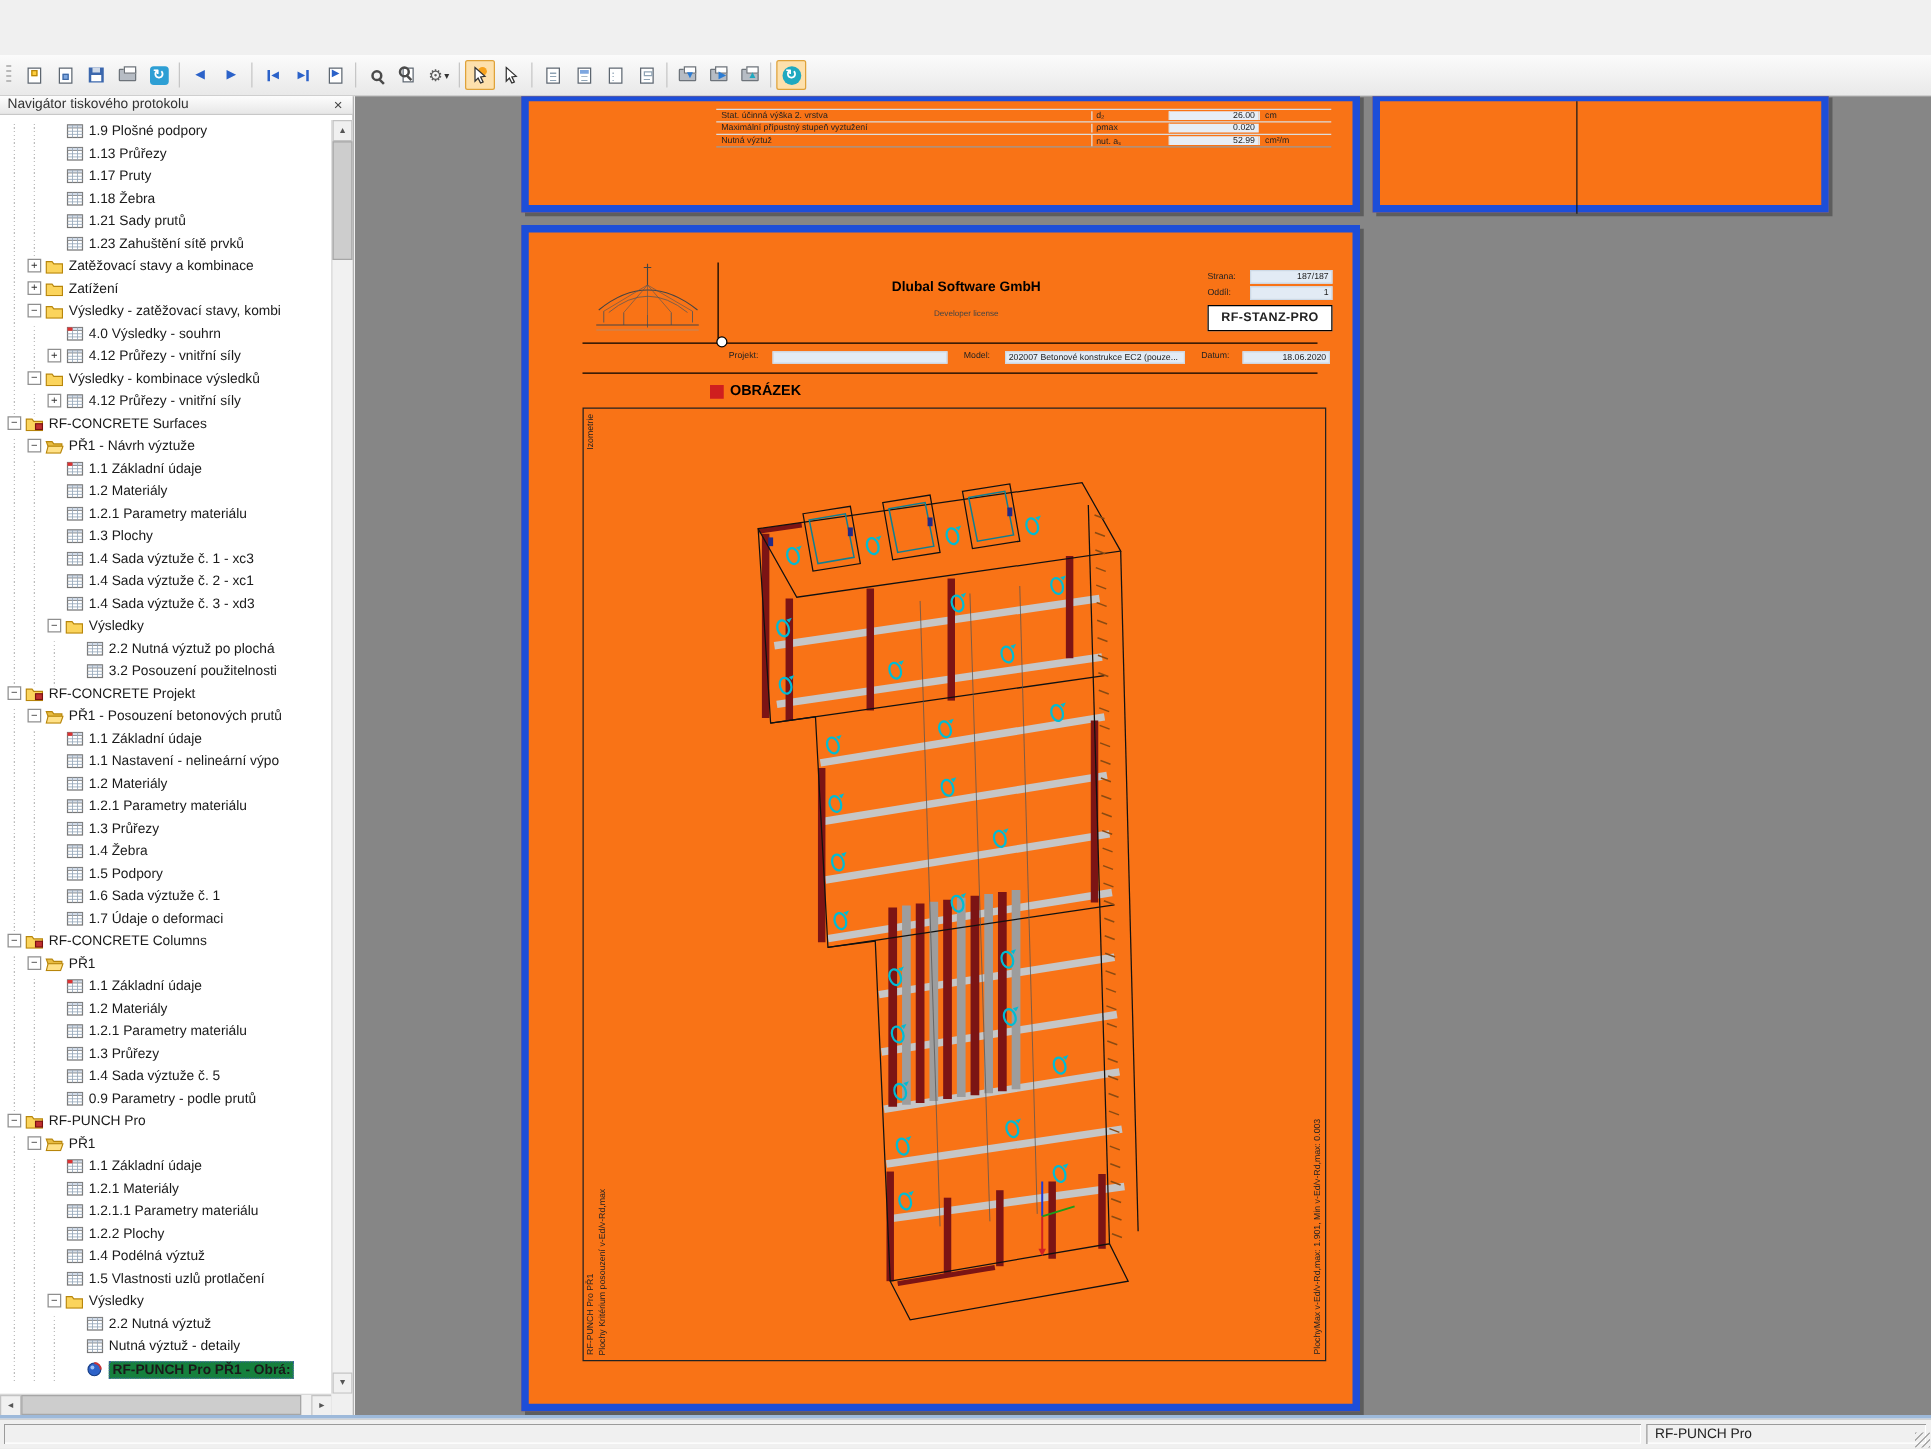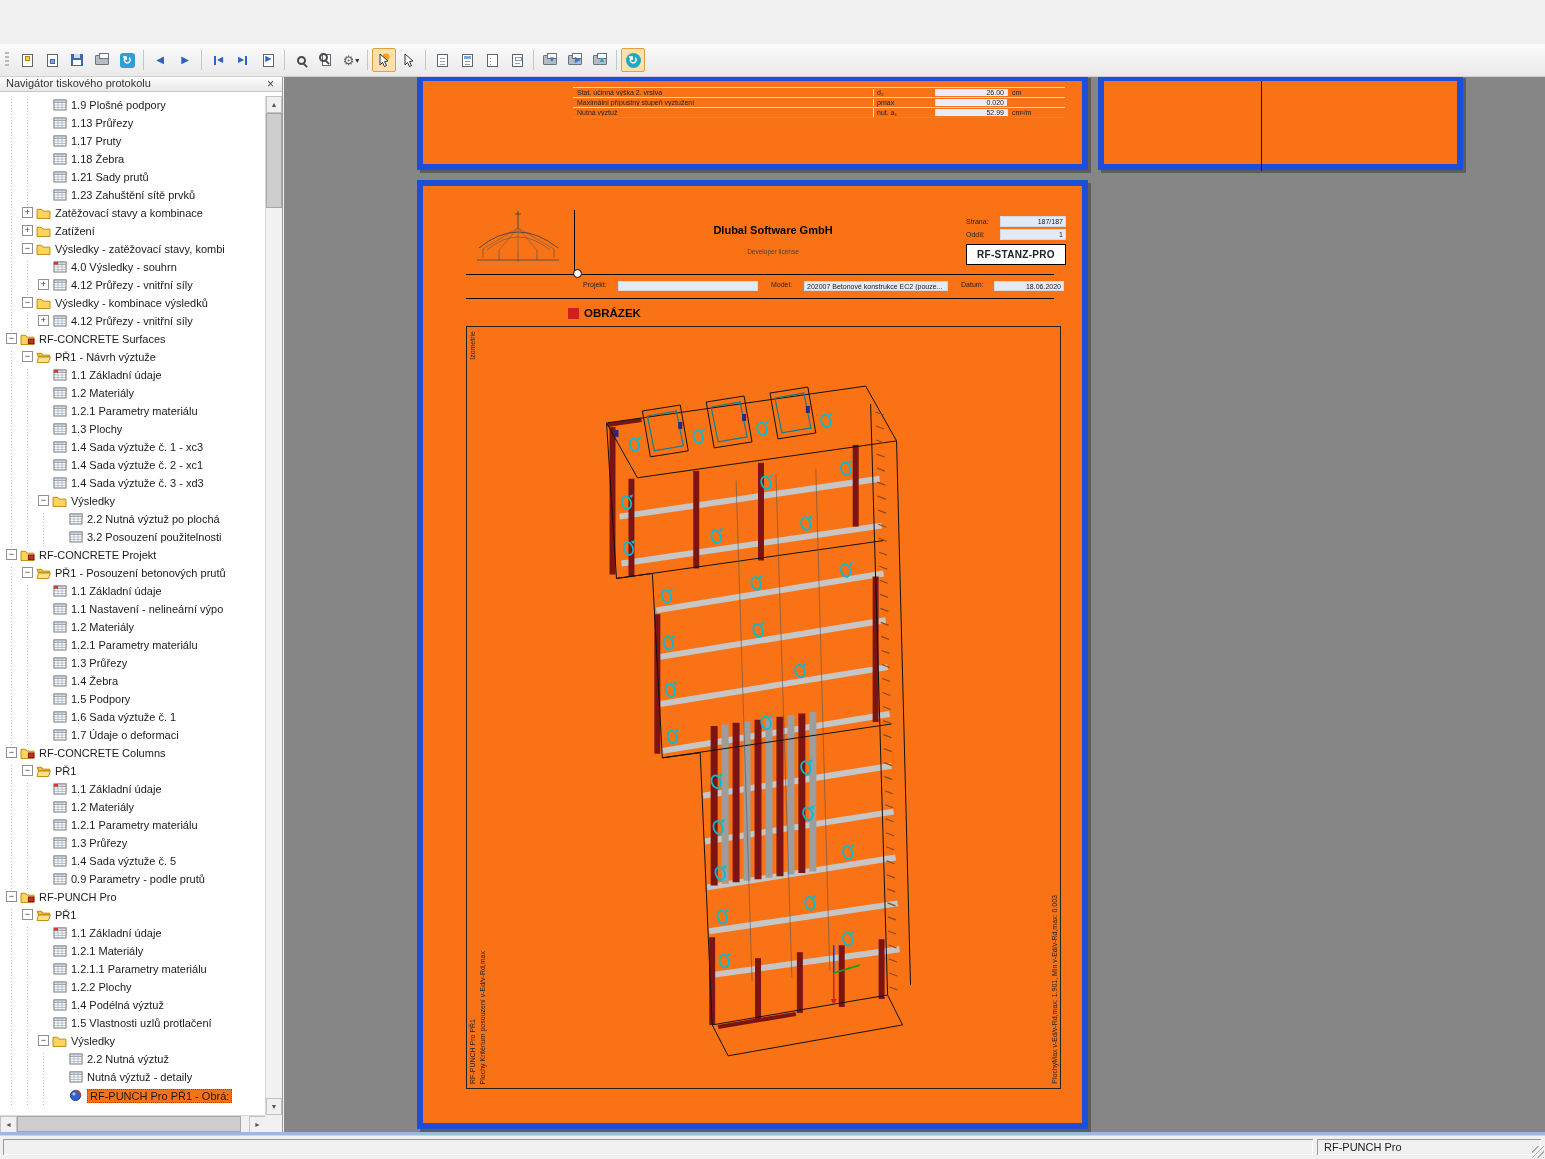--- a/index.html
+++ b/index.html
@@ -43,21 +43,21 @@
   .navigator { position:absolute; top:77px; left:0; width:283px; height:1055px; background:#fff; border-right:1px solid #9b9b9b; }
   .nav-header { position:absolute; top:0; left:0; right:0; height:15px; background:linear-gradient(#fdfdfd,#e7e7e7); border-bottom:1px solid #c8c8c8; display:flex; justify-content:space-between; padding:0 6px; font-size:11px; color:#333; }
   .nav-close { font-size:12px; color:#444; padding:0 2px; }
   .nav-tree { position:absolute; top:19px; left:0; width:266px; height:1019px; overflow:hidden; padding-top:3px; background:#fff; }
   .trow { height:18px; display:flex; align-items:flex-start; padding-left:6px; white-space:nowrap; }
   .guide { width:16px; align-self:stretch; background-image:repeating-linear-gradient(to bottom,#bdbdbd 0 1px,transparent 1px 3px); background-size:1px 100%; background-repeat:no-repeat; background-position:5px 0; }
   .exp { width:11px; height:11px; border:1px solid #8f8f8f; background:#fff; font-size:9px; line-height:9px; text-align:center; color:#333; margin-right:2px; flex:none; }
   .exp-sp { width:13px; flex:none; }
   .ticon { width:17px; flex:none; display:flex; justify-content:center; margin-right:3px; }
   .tlabel { font-size:11px; color:#1a1a1a; }
-  .trow.sel .tlabel { background:#f97316; border:1px dotted #39619c; padding:0 2px; }
+  .trow.sel .tlabel { background:#15803d; border:1px dotted #39619c; padding:0 2px;font-weight:bold; }
 
   .vsb { position:absolute; top:19px; right:0; width:17px; height:1019px; background:#f1f1f1; border-left:1px solid #d8d8d8; }
   .sb-btn { position:absolute; left:0; right:0; height:17px; background:#f0f0f0; border:1px solid #c3c3c3; color:#555; font-size:7px; display:flex; align-items:center; justify-content:center; }
   .sb-btn.up { top:0; } .sb-btn.down { bottom:0; }
   .vsb-thumb { position:absolute; top:17px; left:0; right:0; height:95px; background:#cdcdcd; border:1px solid #a6a6a6; }
   .hsb { position:absolute; bottom:0; left:0; width:266px; height:17px; background:#f1f1f1; border-top:1px solid #d8d8d8; }
   .hsb .sb-btn { width:17px; height:17px; top:0; }
   .hsb .sb-btn.left { left:0; right:auto; } .hsb .sb-btn.right { right:0; left:auto; }
   .hsb-thumb { position:absolute; left:17px; top:0; width:224px; height:16px; background:#cdcdcd; border:1px solid #a6a6a6; }
   .sb-corner { position:absolute; right:0; bottom:0; width:17px; height:17px; background:#f0f0f0; }

